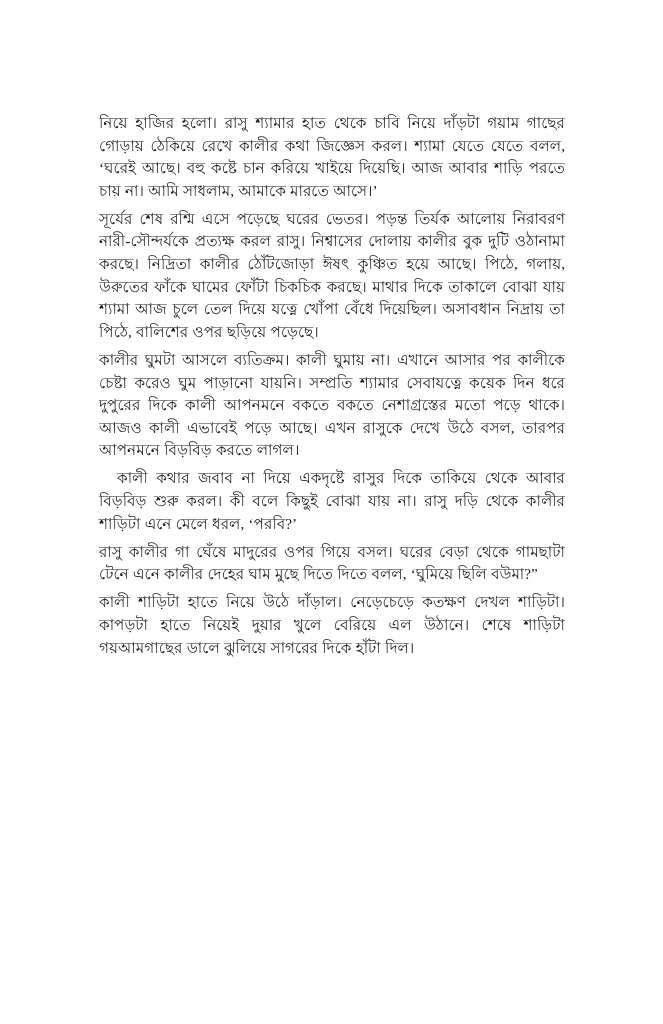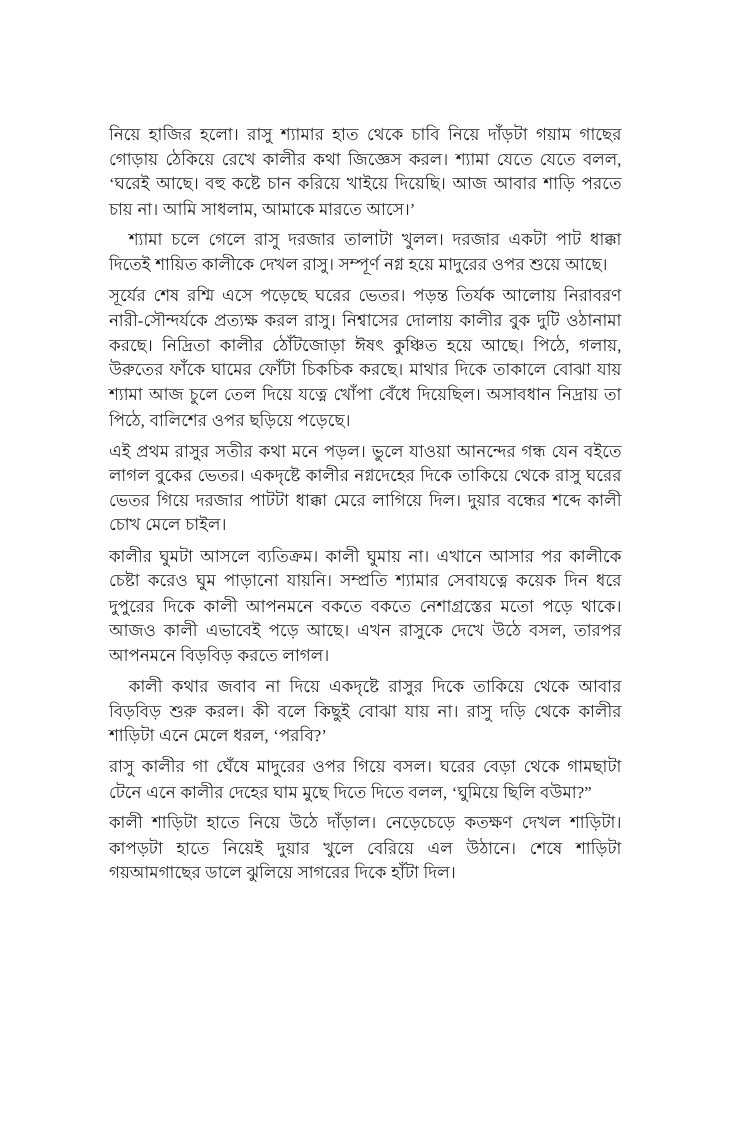--- a/index.html
+++ b/index.html
@@ -70,23 +70,21 @@
     display: inline;
   }
 </style>
 </head>
 <body>
 
 <div class="page">
 
   <div class="text-block">
     <p class="para">নিয়ে হাজির হলো। রাসু শ্যামার হাত থেকে চাবি নিয়ে দাঁড়টা গয়াম গাছের গোড়ায় ঠেকিয়ে রেখে কালীর কথা জিজ্ঞেস করল। শ্যামা যেতে যেতে বলল, ‘ঘরেই আছে। বহু কষ্টে চান করিয়ে খাইয়ে দিয়েছি। আজ আবার শাড়ি পরতে চায় না। আমি সাধলাম, আমাকে মারতে আসে।’</p>
-    <p class="para indent">শ্যামা চলে গেলে রাসু দরজার তালাটা খুলল। দরজার একটা পাট ধাক্কা দিতেই শায়িত কালীকে দেখল রাসু। সম্পূর্ণ নগ্ন হয়ে মাদুরের ওপর শুয়ে আছে।</p>
     <p class="para">সূর্যের শেষ রশ্মি এসে পড়েছে ঘরের ভেতর। পড়ন্ত তির্যক আলোয় নিরাবরণ নারী-সৌন্দর্যকে প্রত্যক্ষ করল রাসু। নিশ্বাসের দোলায় কালীর বুক দুটি ওঠানামা করছে। নিদ্রিতা কালীর ঠোঁটজোড়া ঈষৎ কুঞ্চিত হয়ে আছে। পিঠে, গলায়, উরুতের ফাঁকে ঘামের ফোঁটা চিকচিক করছে। মাথার দিকে তাকালে বোঝা যায় শ্যামা আজ চুলে তেল দিয়ে যত্নে খোঁপা বেঁধে দিয়েছিল। অসাবধান নিদ্রায় তা পিঠে, বালিশের ওপর ছড়িয়ে পড়েছে।</p>
-    <p class="para">এই প্রথম রাসুর সতীর কথা মনে পড়ল। ভুলে যাওয়া আনন্দের গন্ধ যেন বইতে লাগল বুকের ভেতর। একদৃষ্টে কালীর নগ্নদেহের দিকে তাকিয়ে থেকে রাসু ঘরের ভেতর গিয়ে দরজার পাটটা ধাক্কা মেরে লাগিয়ে দিল। দুয়ার বন্ধের শব্দে কালী চোখ মেলে চাইল।</p>
     <p class="para">কালীর ঘুমটা আসলে ব্যতিক্রম। কালী ঘুমায় না। এখানে আসার পর কালীকে চেষ্টা করেও ঘুম পাড়ানো যায়নি। সম্প্রতি শ্যামার সেবাযত্নে কয়েক দিন ধরে দুপুরের দিকে কালী আপনমনে বকতে বকতে নেশাগ্রস্তের মতো পড়ে থাকে। আজও কালী এভাবেই পড়ে আছে। এখন রাসুকে দেখে উঠে বসল, তারপর আপনমনে বিড়বিড় করতে লাগল।</p>
     <p class="para indent">কালী কথার জবাব না দিয়ে একদৃষ্টে রাসুর দিকে তাকিয়ে থেকে আবার বিড়বিড় শুরু করল। কী বলে কিছুই বোঝা যায় না। রাসু দড়ি থেকে কালীর শাড়িটা এনে মেলে ধরল, ‘পরবি?’</p>
     <p class="para">রাসু কালীর গা ঘেঁষে মাদুরের ওপর গিয়ে বসল। ঘরের বেড়া থেকে গামছাটা টেনে এনে কালীর দেহের ঘাম মুছে দিতে দিতে বলল, ‘ঘুমিয়ে ছিলি বউমা?”</p>
     <p class="para">কালী শাড়িটা হাতে নিয়ে উঠে দাঁড়াল। নেড়েচেড়ে কতক্ষণ দেখল শাড়িটা। কাপড়টা হাতে নিয়েই দুয়ার খুলে বেরিয়ে এল উঠানে। শেষে শাড়িটা গয়আমগাছের ডালে ঝুলিয়ে সাগরের দিকে হাঁটা দিল।</p>
   </div>
 
   <div class="footer">
     <span class="pgnum">৩০</span><span class="sep"></span><span class="bk">কালো নৌকা</span>
   </div>
 

